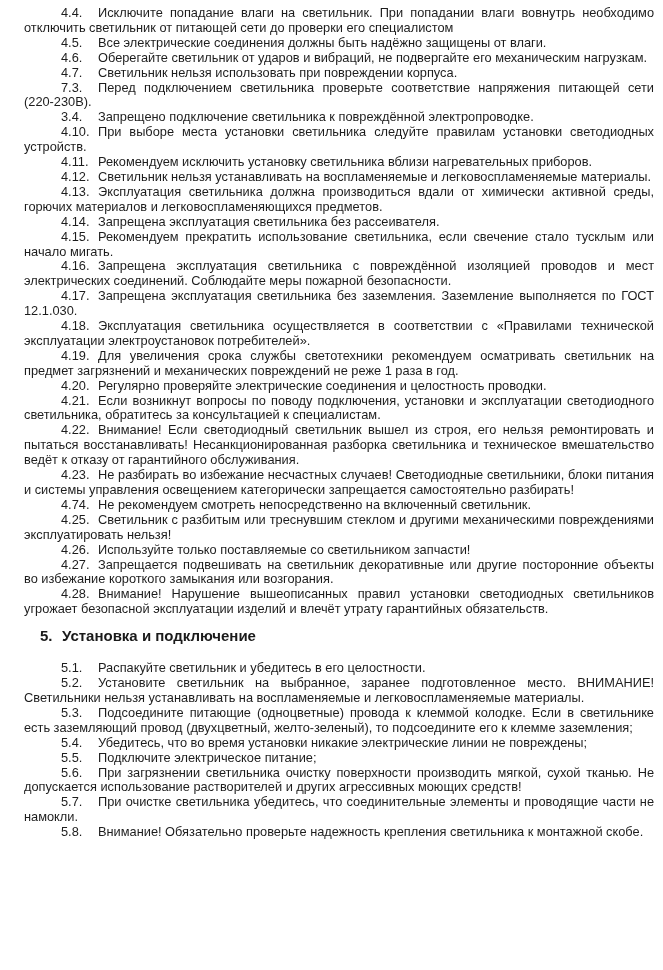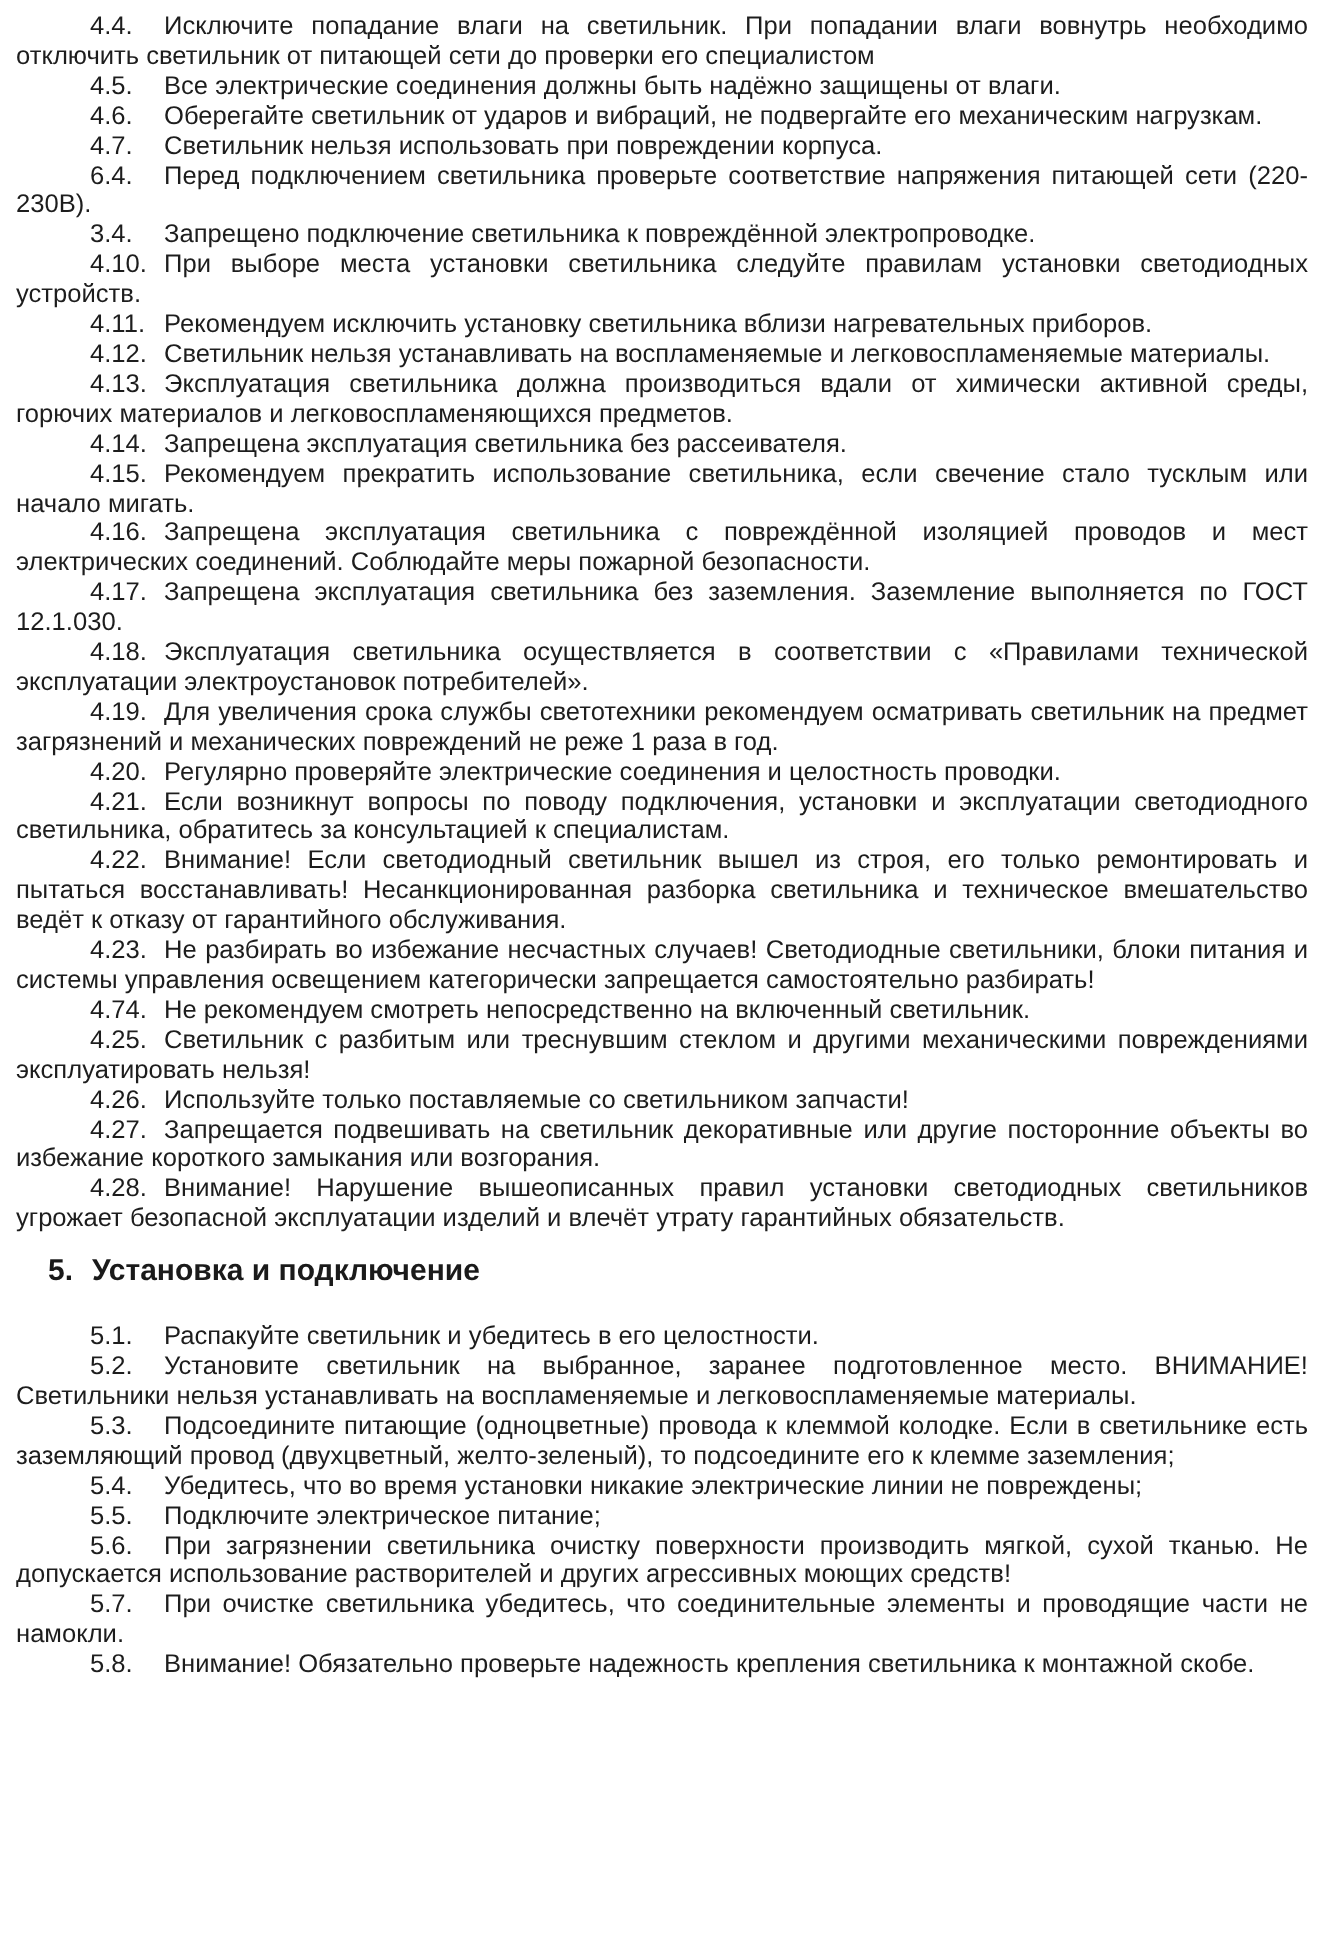--- a/index.html
+++ b/index.html
@@ -8,21 +8,21 @@
     height: 970px;
     background: #ffffff;
     color: #1d1d1d;
     font-family: "Liberation Sans", sans-serif;
     overflow: hidden;
   }
   .page {
     box-sizing: border-box;
     width: 663px;
     height: 852px;
-    padding: 6px 9px 0 8px;
+    padding: 6px 9px 0 24px;
   }
   .item {
     margin: 0;
     text-align: justify;
     text-indent: 37px;
     font-size: 12.8px;
     line-height: 14.9px;
   }
   .item .num {
     display: inline-block;
@@ -43,35 +43,35 @@
 </style>
 </head>
 <body>
 
 <div class="page">
   <section class="list" id="list4">
       <p class="item"><span class="num">4.4.</span><span class="txt">Исключите попадание влаги на светильник. При попадании влаги вовнутрь необходимо отключить светильник от питающей сети до проверки его специалистом</span></p>
       <p class="item"><span class="num">4.5.</span><span class="txt">Все электрические соединения должны быть надёжно защищены от влаги.</span></p>
       <p class="item"><span class="num">4.6.</span><span class="txt">Оберегайте светильник от ударов и вибраций, не подвергайте его механическим нагрузкам.</span></p>
       <p class="item"><span class="num">4.7.</span><span class="txt">Светильник нельзя использовать при повреждении корпуса.</span></p>
-      <p class="item"><span class="num">6.4.</span><span class="txt">Перед подключением светильника проверьте соответствие напряжения питающей сети (220-230В).</span></p>
+      <p class="item"><span class="num">7.3.</span><span class="txt">Перед подключением светильника проверьте соответствие напряжения питающей сети (220-230В).</span></p>
       <p class="item"><span class="num">3.4.</span><span class="txt">Запрещено подключение светильника к повреждённой электропроводке.</span></p>
       <p class="item"><span class="num">4.10.</span><span class="txt">При выборе места установки светильника следуйте правилам установки светодиодных устройств.</span></p>
       <p class="item"><span class="num">4.11.</span><span class="txt">Рекомендуем исключить установку светильника вблизи нагревательных приборов.</span></p>
       <p class="item"><span class="num">4.12.</span><span class="txt">Светильник нельзя устанавливать на воспламеняемые и легковоспламеняемые материалы.</span></p>
       <p class="item"><span class="num">4.13.</span><span class="txt">Эксплуатация светильника должна производиться вдали от химически активной среды, горючих материалов и легковоспламеняющихся предметов.</span></p>
       <p class="item"><span class="num">4.14.</span><span class="txt">Запрещена эксплуатация светильника без рассеивателя.</span></p>
       <p class="item"><span class="num">4.15.</span><span class="txt">Рекомендуем прекратить использование светильника, если свечение стало тусклым или начало мигать.</span></p>
       <p class="item"><span class="num">4.16.</span><span class="txt">Запрещена эксплуатация светильника с повреждённой изоляцией проводов и мест электрических соединений. Соблюдайте меры пожарной безопасности.</span></p>
       <p class="item"><span class="num">4.17.</span><span class="txt">Запрещена эксплуатация светильника без заземления. Заземление выполняется по ГОСТ 12.1.030.</span></p>
       <p class="item"><span class="num">4.18.</span><span class="txt">Эксплуатация светильника осуществляется в соответствии с «Правилами технической эксплуатации электроустановок потребителей».</span></p>
       <p class="item"><span class="num">4.19.</span><span class="txt">Для увеличения срока службы светотехники рекомендуем осматривать светильник на предмет загрязнений и механических повреждений не реже 1 раза в год.</span></p>
       <p class="item"><span class="num">4.20.</span><span class="txt">Регулярно проверяйте электрические соединения и целостность проводки.</span></p>
       <p class="item"><span class="num">4.21.</span><span class="txt">Если возникнут вопросы по поводу подключения, установки и эксплуатации светодиодного светильника, обратитесь за консультацией к специалистам.</span></p>
-      <p class="item"><span class="num">4.22.</span><span class="txt">Внимание! Если светодиодный светильник вышел из строя, его только ремонтировать и пытаться восстанавливать! Несанкционированная разборка светильника и техническое вмешательство ведёт к отказу от гарантийного обслуживания.</span></p>
+      <p class="item"><span class="num">4.22.</span><span class="txt">Внимание! Если светодиодный светильник вышел из строя, его нельзя ремонтировать и пытаться восстанавливать! Несанкционированная разборка светильника и техническое вмешательство ведёт к отказу от гарантийного обслуживания.</span></p>
       <p class="item"><span class="num">4.23.</span><span class="txt">Не разбирать во избежание несчастных случаев! Светодиодные светильники, блоки питания и системы управления освещением категорически запрещается самостоятельно разбирать!</span></p>
       <p class="item"><span class="num">4.74.</span><span class="txt">Не рекомендуем смотреть непосредственно на включенный светильник.</span></p>
       <p class="item"><span class="num">4.25.</span><span class="txt">Светильник с разбитым или треснувшим стеклом и другими механическими повреждениями эксплуатировать нельзя!</span></p>
       <p class="item"><span class="num">4.26.</span><span class="txt">Используйте только поставляемые со светильником запчасти!</span></p>
       <p class="item"><span class="num">4.27.</span><span class="txt">Запрещается подвешивать на светильник декоративные или другие посторонние объекты во избежание короткого замыкания или возгорания.</span></p>
       <p class="item"><span class="num">4.28.</span><span class="txt">Внимание! Нарушение вышеописанных правил установки светодиодных светильников угрожает безопасной эксплуатации изделий и влечёт утрату гарантийных обязательств.</span></p>
     </section>
 
   <h2 class="heading"><span class="hnum">5.</span><span>Установка и подключение</span></h2>
 

